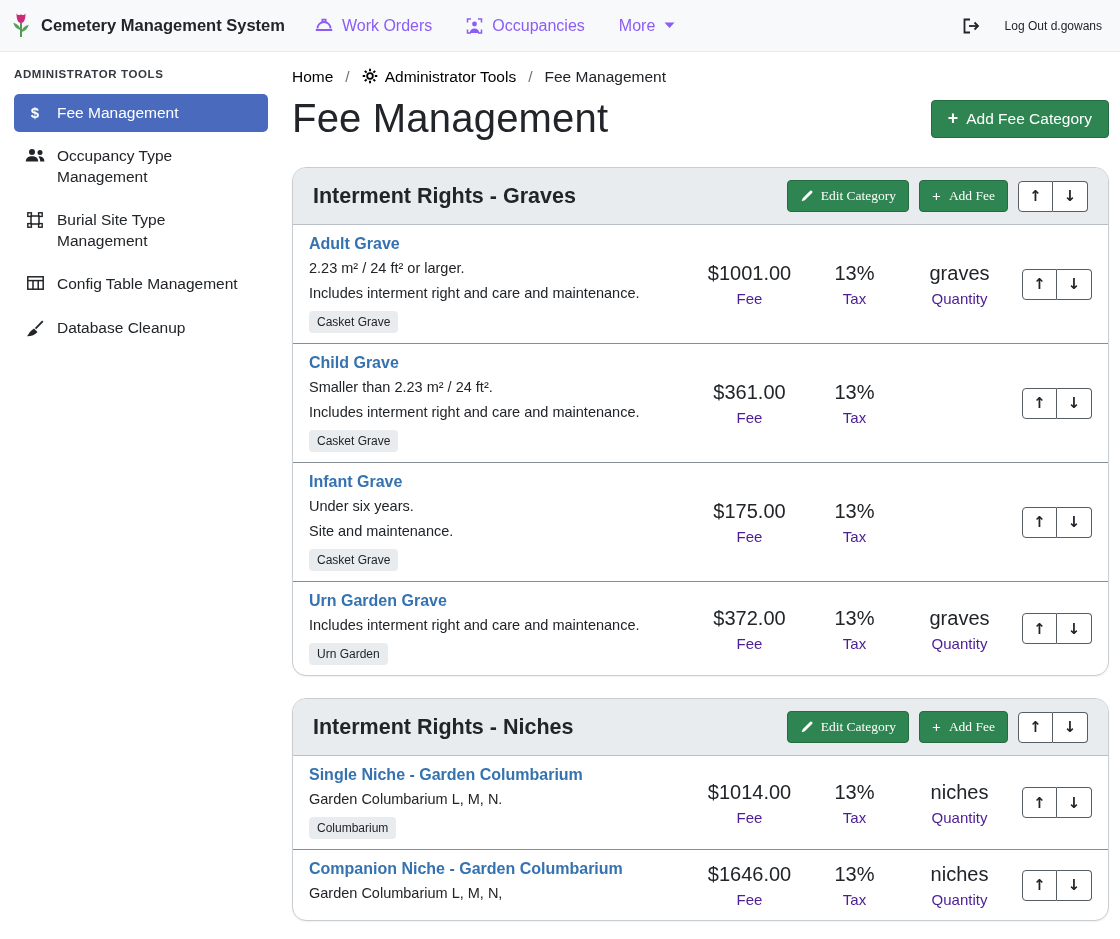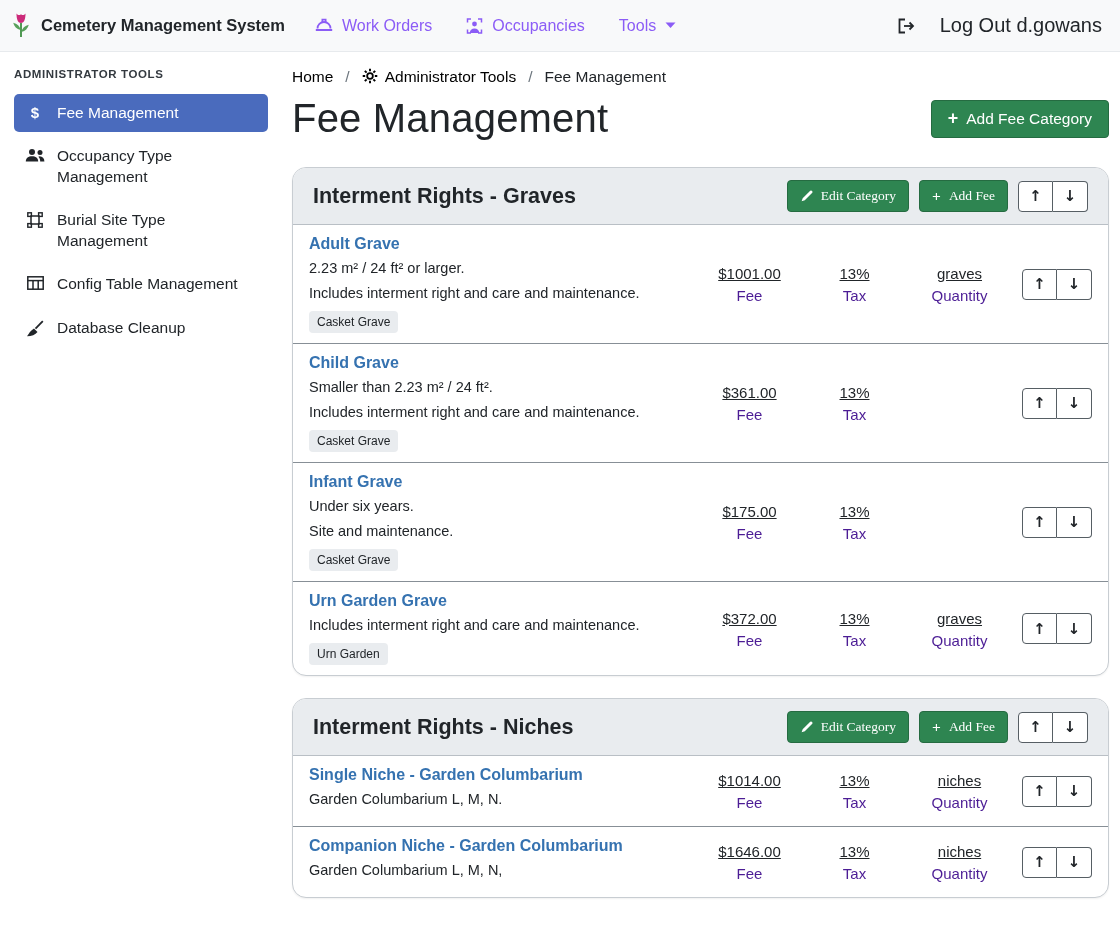--- a/index.html
+++ b/index.html
@@ -13,21 +13,21 @@
   button { font-family: inherit; }
 
   
   .topbar {
     height: 52px; background: #f8f9fa; border-bottom: 1px solid #e7eaed;
     display: flex; align-items: center; padding: 0 18px 0 10px;
   }
   .brand { display: flex; align-items: center; gap: 9px; font-weight: 700; font-size: 16.5px; cursor: pointer; }
   .nav-links { display: flex; align-items: center; gap: 34px; margin-left: 30px; }
   .nav-link { display: flex; align-items: center; gap: 9px; font-size: 16px; color: #8b5cf6; cursor: pointer; }
-  .logout { margin-left: auto; display: flex; align-items: center; gap: 24px; font-size: 20px; cursor: pointer; }
+  .logout { margin-left: auto; display: flex; align-items: center; gap: 24px; font-size: 12px; cursor: pointer; }
   .icon { display: inline-flex; align-items: center; justify-content: center; line-height: 0; }
 
   
   .layout { display: flex; height: 887px; }
   .sidebar { width: 280px; flex-shrink: 0; padding: 14px 12px 0 14px; }
   .sidebar-title { font-size: 11.5px; font-weight: 700; letter-spacing: .6px; color: #343a40; margin: 2px 0 14px; }
   .side-item {
     display: flex; align-items: flex-start; gap: 11px; padding: 9px 10px;
     border-radius: 5px; font-size: 15.5px; line-height: 1.32; cursor: pointer; margin-bottom: 5px; color: #212529;
   }
@@ -81,21 +81,21 @@
   .fee-row { display: flex; align-items: center; padding: 10px 16px; }
   .fee-row + .fee-row { border-top: 1px solid #878f96; }
   .fee-main { flex: 1; padding-right: 8px; min-width: 0; }
   .fee-name { color: #3572b0; font-weight: 700; font-size: 16px; display: inline-block; margin-bottom: 7px; cursor: pointer; }
   .fee-desc { font-size: 14.5px; margin-bottom: 9px; }
   .badge {
     display: inline-block; background: #e9ecef; color: #212529; font-size: 12px;
     padding: 4px 8px; border-radius: 4px; margin-top: 1px;
   }
   .fee-col { width: 105px; text-align: center; flex-shrink: 0; padding-top: 1px; }
-  .col-value { font-size: 15px; margin-bottom: 5px; text-decoration: underline; }
+  .col-value { font-size: 20px; margin-bottom: 5px; }
   .col-label { font-size: 15px; color: #4c1d95; }
   .row-arrows { width: 80px; flex-shrink: 0; display: flex; justify-content: flex-end; }
 </style>
 </head>
 <body>
 
 <nav class="topbar">
   <div class="brand">
     <span class="icon">
         <svg width="22" height="27" viewBox="0 0 22 27">
@@ -122,21 +122,21 @@
         <span class="icon">
           <svg width="17" height="16" viewBox="0 0 17 16">
             <path d="M5 1 H1.5 V4.5 M12 1 h3.5 V4.5 M1.5 11.5 V15 H5 M15.5 11.5 V15 H12" fill="none" stroke="currentColor" stroke-width="1.5"></path>
             <circle cx="8.5" cy="6" r="2.4" fill="currentColor"></circle>
             <path d="M3.8 15 c0-2.8 2-4.4 4.7-4.4 s4.7 1.6 4.7 4.4 z" fill="currentColor"></path>
           </svg>
         </span>
         <span>Occupancies</span>
       </a>
       <a href="#" class="nav-link">
-        <span>Tools</span>
+        <span>More</span>
         <span class="icon">
           <svg width="11" height="7" viewBox="0 0 11 7">
             <path d="M0.5 0.5 L5.5 6 L10.5 0.5 Z" fill="currentColor"></path>
           </svg>
         </span>
       </a>
     </div>
   <div class="logout">
     <span class="icon">
         <svg width="19" height="16" viewBox="0 0 19 16">
@@ -435,20 +435,21 @@
         </div>
       </div>
     </div>
     <div class="card-body">
   <div class="fee-row">
     <div class="fee-main">
       <a href="#" class="fee-name">Single Niche - Garden Columbarium</a>
       <div class="fee-descs">
                   <div class="fee-desc">Garden Columbarium L, M, N.</div>
                 </div>
+      <div><span class="badge">Columbarium</span></div>
     </div>
     <div class="fee-col">
       <div class="col-value">$1014.00</div>
       <div class="col-label">Fee</div>
     </div>
     <div class="fee-col">
       <div class="col-value">13%</div>
       <div class="col-label">Tax</div>
     </div>
     <div class="fee-col qty-col">

